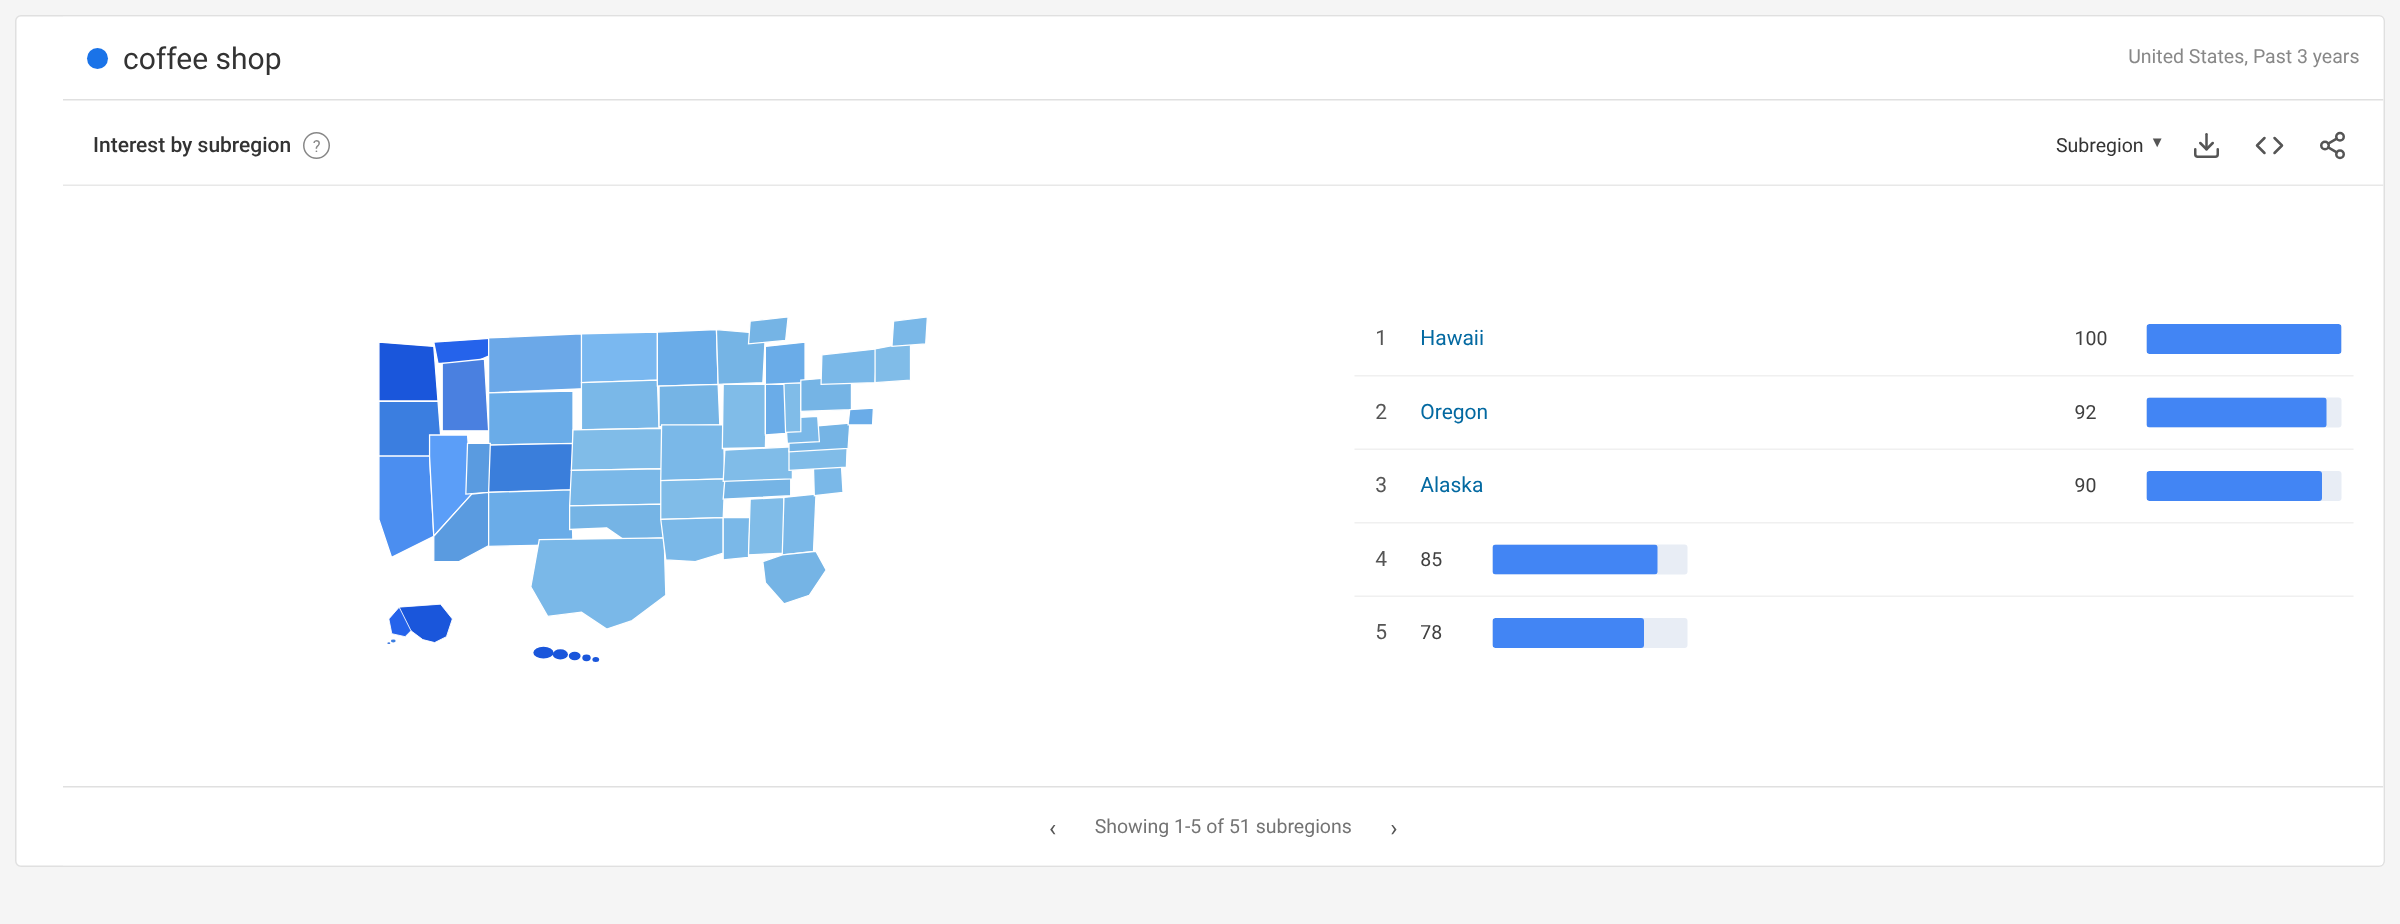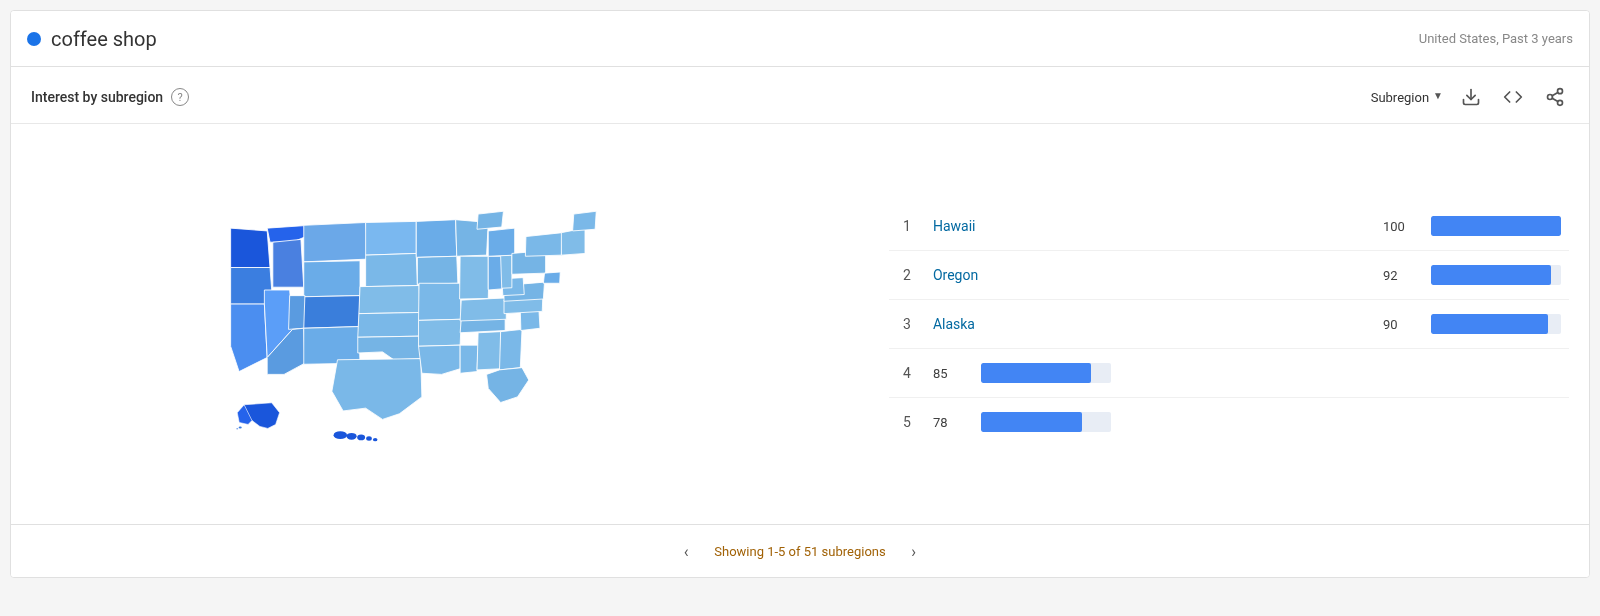--- a/index.html
+++ b/index.html
@@ -8,20 +8,21 @@
       background: #f5f5f5;
       color: #333;
       font-size: 14px;
     }
     .outer-card {
       background: #fff;
       border: 1px solid #e0e0e0;
       border-radius: 4px;
       margin: 10px;
       overflow: hidden;
+      padding-left: 31px;
     }
     
     .header-bar {
       display: flex;
       align-items: center;
       justify-content: space-between;
       padding: 10px 16px;
       background: #fff;
       border-bottom: 1px solid #e0e0e0;
       min-height: 56px;
@@ -179,21 +180,21 @@
       border-top: 1px solid #e0e0e0;
       padding: 14px 20px;
       display: flex;
       align-items: center;
       justify-content: center;
       gap: 16px;
       background: #fff;
     }
     .footer-text {
       font-size: 13px;
-      color: #a16207;
+      color: #737373;
     }
     .footer-nav-btn {
       width: 24px;
       height: 24px;
       display: flex;
       align-items: center;
       justify-content: center;
       color: #555;
       cursor: pointer;
       font-size: 16px;

